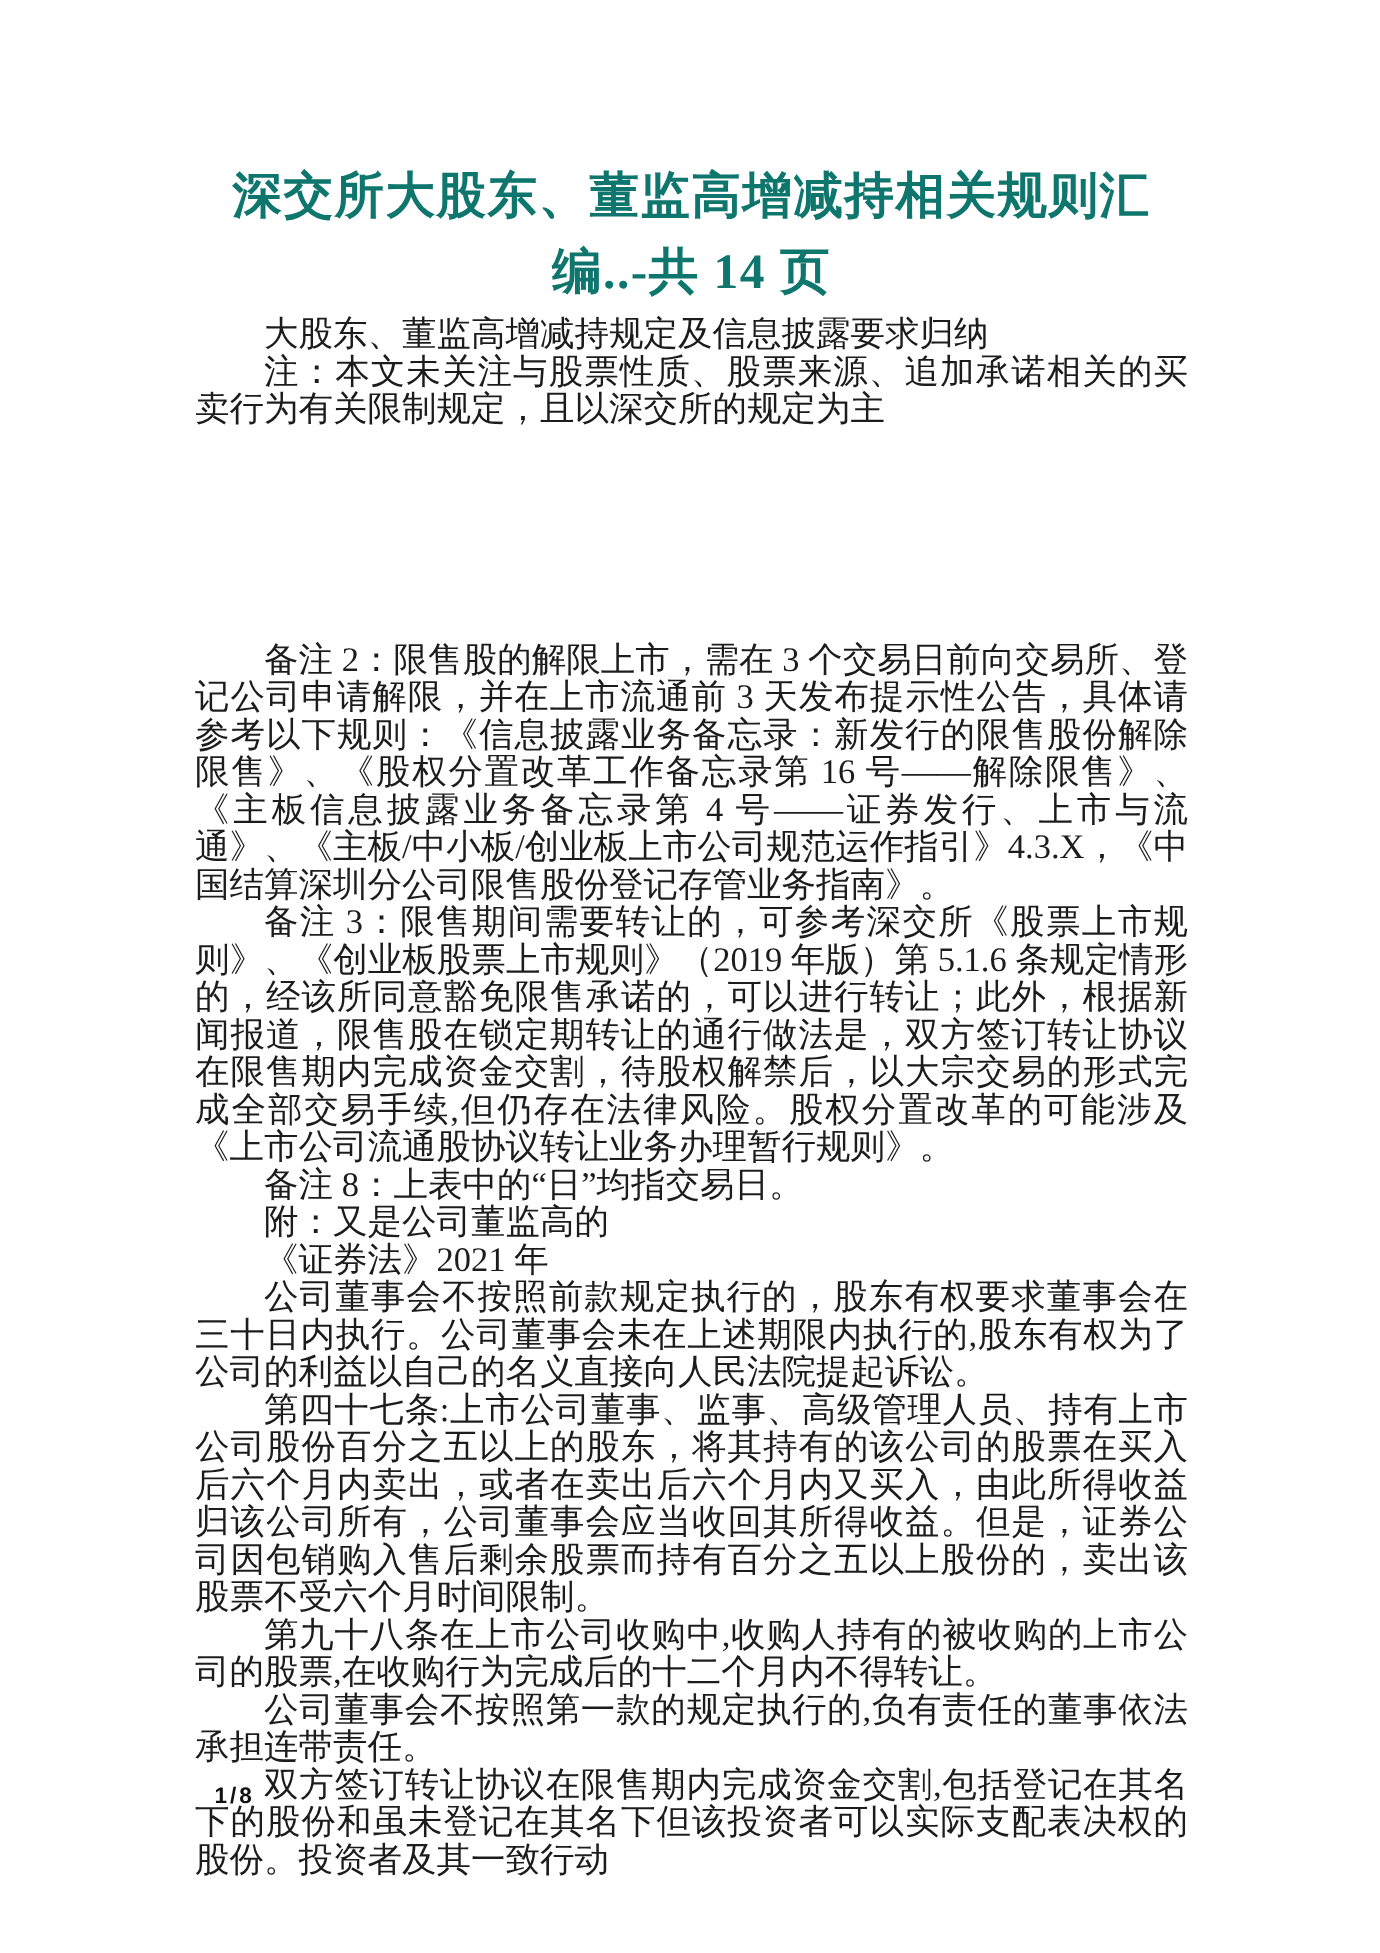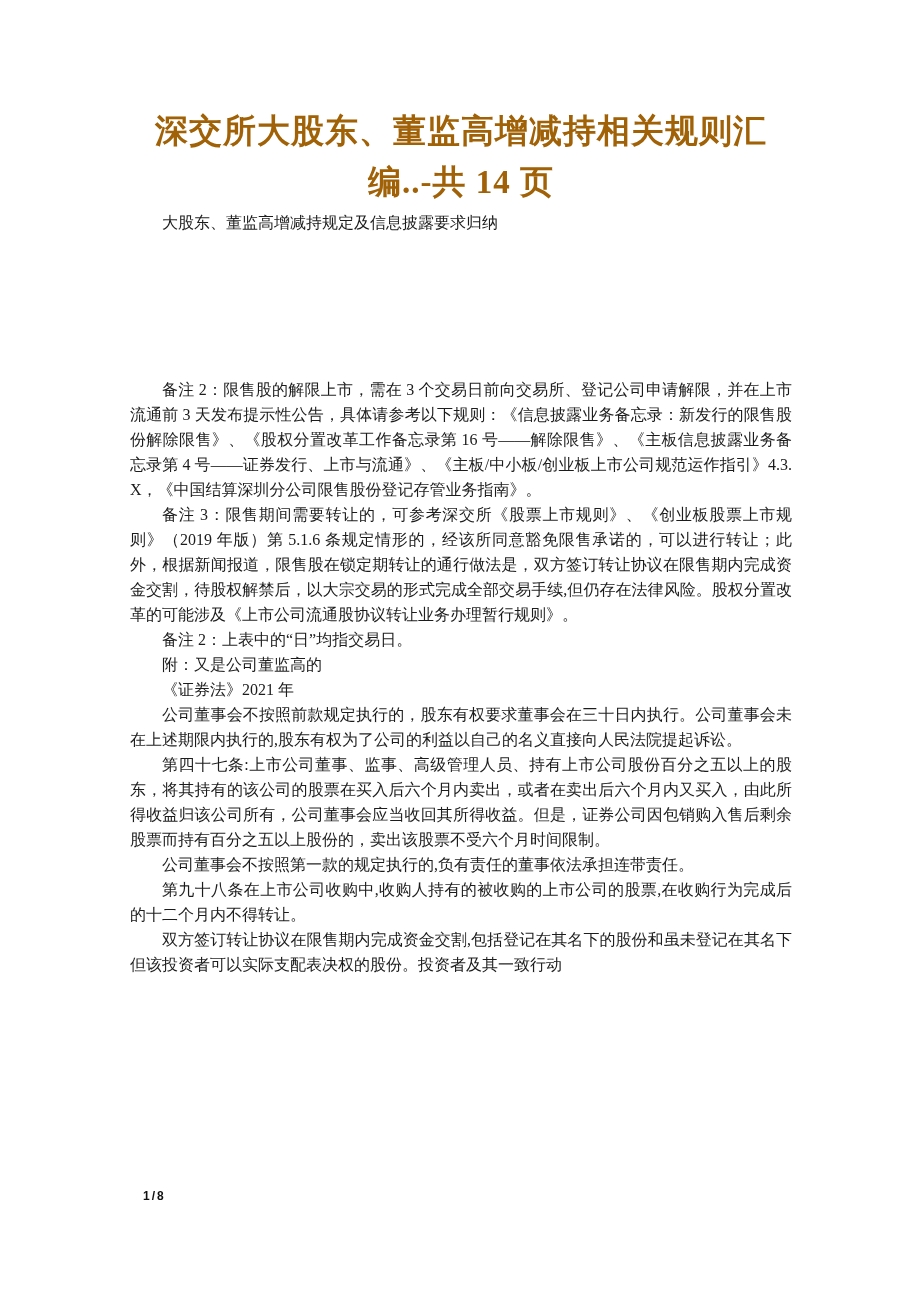--- a/index.html
+++ b/index.html
@@ -22,65 +22,66 @@
     top: 0;
     width: 662px;
   }
   .doc-title {
     margin: 106px 0 2px 0;
     font-size: 33px;
     line-height: 51px;
     font-weight: 700;
     text-align: center;
     letter-spacing: 1px;
-    color: #a16207;
+    color: #0f766e;
   }
   .lead-par,
   .body-par {
     margin: 0;
-    font-size: 16px;
+    font-size: 23px;
     line-height: 25px;
     text-indent: 2em;
     text-align: justify;
     word-break: break-all;
   }
   .table-gap-spacer {
     height: 142px;
   }
   .footer-page-number {
     position: absolute;
     left: 143px;
     top: 1189px;
     font-family: "Liberation Sans", "DejaVu Sans", sans-serif;
     font-weight: 700;
-    font-size: 12px;
+    font-size: 15px;
     letter-spacing: 2px;
     color: #111111;
   }
 </style>
 </head>
 <body>
 
 <div class="page">
   <div class="content">
 
     <h1 class="doc-title">深交所大股东、董监高增减持相关规则汇编..-共 14 页</h1>
 
     <p class="lead-par">大股东、董监高增减持规定及信息披露要求归纳</p>
 
+    <p class="lead-par">注：本文未关注与股票性质、股票来源、追加承诺相关的买卖行为有关限制规定，且以深交所的规定为主</p>
 
     <div class="table-gap-spacer"></div>
 
     <p class="body-par">备注 2：限售股的解限上市，需在 3 个交易日前向交易所、登记公司申请解限，并在上市流通前 3 天发布提示性公告，具体请参考以下规则：《信息披露业务备忘录：新发行的限售股份解除限售》、《股权分置改革工作备忘录第 16 号——解除限售》、《主板信息披露业务备忘录第 4 号——证券发行、上市与流通》、《主板/中小板/创业板上市公司规范运作指引》4.3.X，《中国结算深圳分公司限售股份登记存管业务指南》。</p>
     <p class="body-par">备注 3：限售期间需要转让的，可参考深交所《股票上市规则》、《创业板股票上市规则》（2019 年版）第 5.1.6 条规定情形的，经该所同意豁免限售承诺的，可以进行转让；此外，根据新闻报道，限售股在锁定期转让的通行做法是，双方签订转让协议在限售期内完成资金交割，待股权解禁后，以大宗交易的形式完成全部交易手续,但仍存在法律风险。股权分置改革的可能涉及《上市公司流通股协议转让业务办理暂行规则》。</p>
-    <p class="body-par">备注 2：上表中的“日”均指交易日。</p>
+    <p class="body-par">备注 8：上表中的“日”均指交易日。</p>
     <p class="body-par">附：又是公司董监高的</p>
     <p class="body-par">《证券法》2021 年</p>
     <p class="body-par">公司董事会不按照前款规定执行的，股东有权要求董事会在三十日内执行。公司董事会未在上述期限内执行的,股东有权为了公司的利益以自己的名义直接向人民法院提起诉讼。</p>
     <p class="body-par">第四十七条:上市公司董事、监事、高级管理人员、持有上市公司股份百分之五以上的股东，将其持有的该公司的股票在买入后六个月内卖出，或者在卖出后六个月内又买入，由此所得收益归该公司所有，公司董事会应当收回其所得收益。但是，证券公司因包销购入售后剩余股票而持有百分之五以上股份的，卖出该股票不受六个月时间限制。</p>
+    <p class="body-par">第九十八条在上市公司收购中,收购人持有的被收购的上市公司的股票,在收购行为完成后的十二个月内不得转让。</p>
     <p class="body-par">公司董事会不按照第一款的规定执行的,负有责任的董事依法承担连带责任。</p>
-    <p class="body-par">第九十八条在上市公司收购中,收购人持有的被收购的上市公司的股票,在收购行为完成后的十二个月内不得转让。</p>
     <p class="body-par">双方签订转让协议在限售期内完成资金交割,包括登记在其名下的股份和虽未登记在其名下但该投资者可以实际支配表决权的股份。投资者及其一致行动</p>
 
   </div>
 
   <div class="footer-page-number">1/8</div>
 </div>
 
 </body></html>

